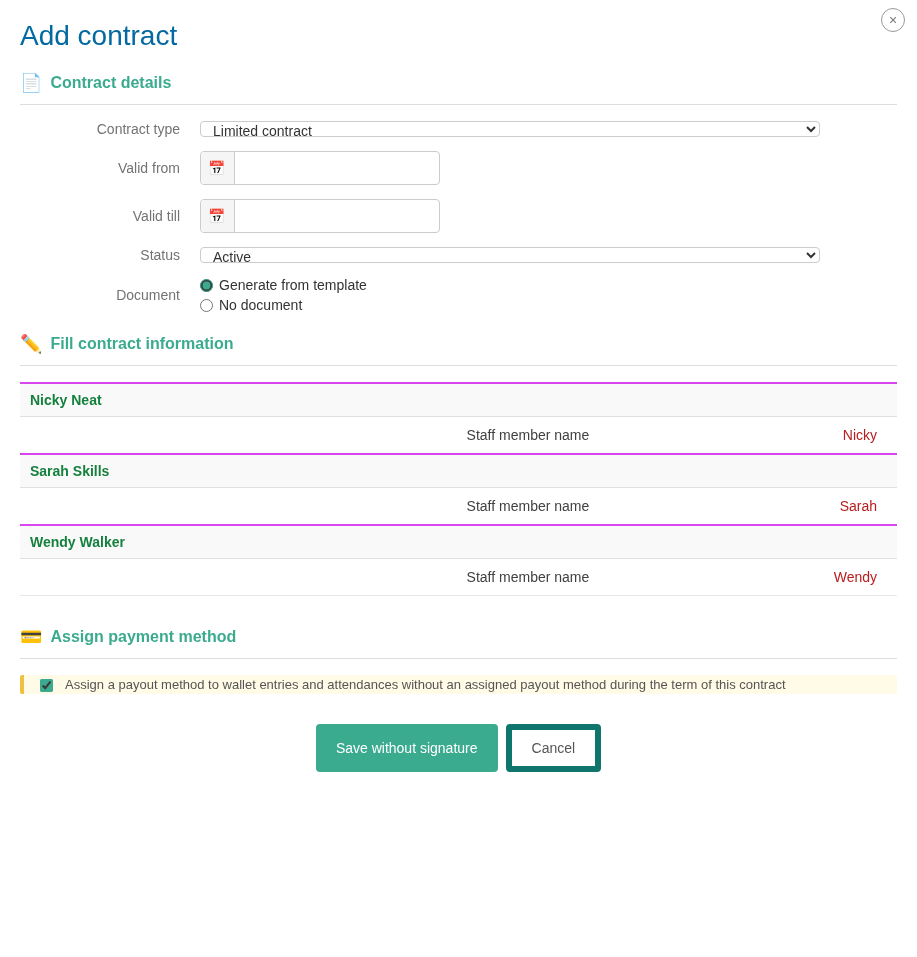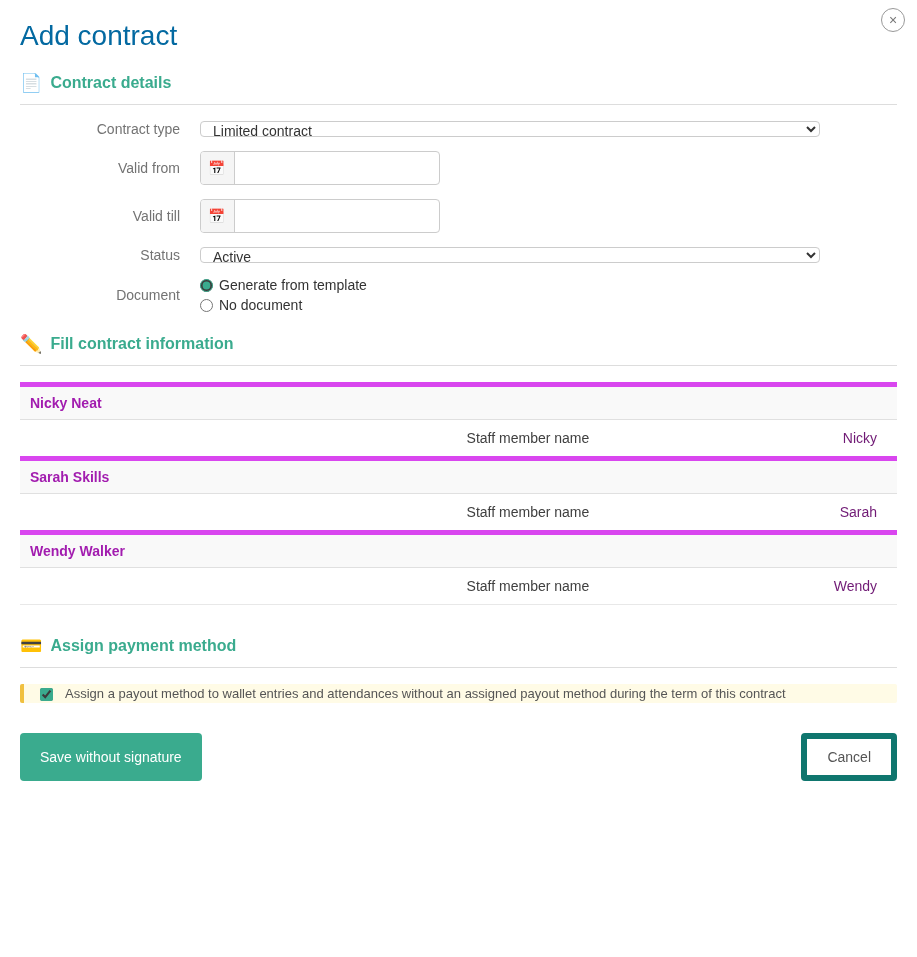--- a/index.html
+++ b/index.html
@@ -135,33 +135,33 @@
       margin-bottom: 30px;
     }
     .contract-table {
       width: 100%;
       border-collapse: collapse;
       font-size: 14px;
     }
     .contract-table tr.group-header td {
       background: #f9f9f9;
       font-weight: 700;
-      color: #a21caf;
+      color: #15803d;
       padding: 8px 10px;
-      border-top: 5px solid #d946ef;
+      border-top: 2px solid #d946ef;
       border-bottom: 1px solid #e0e0e0;
     }
     .contract-table tr.data-row td {
       padding: 10px 10px;
       border-bottom: 1px solid #e8e8e8;
       color: #404040;
       text-align: right;
     }
     .contract-table tr.data-row td:last-child {
-      color: #701a75;
+      color: #b91c1c;
       padding-right: 20px;
     }
     
     .assign-section {
       margin-bottom: 30px;
     }
     .payment-notice {
       background: #fffbe6;
       border-left: 4px solid #f0c040;
       padding: 2px 16px;
@@ -173,21 +173,21 @@
       border-radius: 2px;
     }
     .payment-notice input[type="checkbox"] {
       margin-top: 2px;
       flex-shrink: 0;
       accent-color: #3aab8e;
     }
     
     .footer-actions {
       display: flex;
-      justify-content: space-between;
+      justify-content: center;
       gap: 8px;
       margin-top: 24px;
     }
     .btn-save {
       background: #3aab8e;
       color: #fff;
       border: none;
       padding: 10px 20px;
       border-radius: 4px;
       font-size: 14px;

